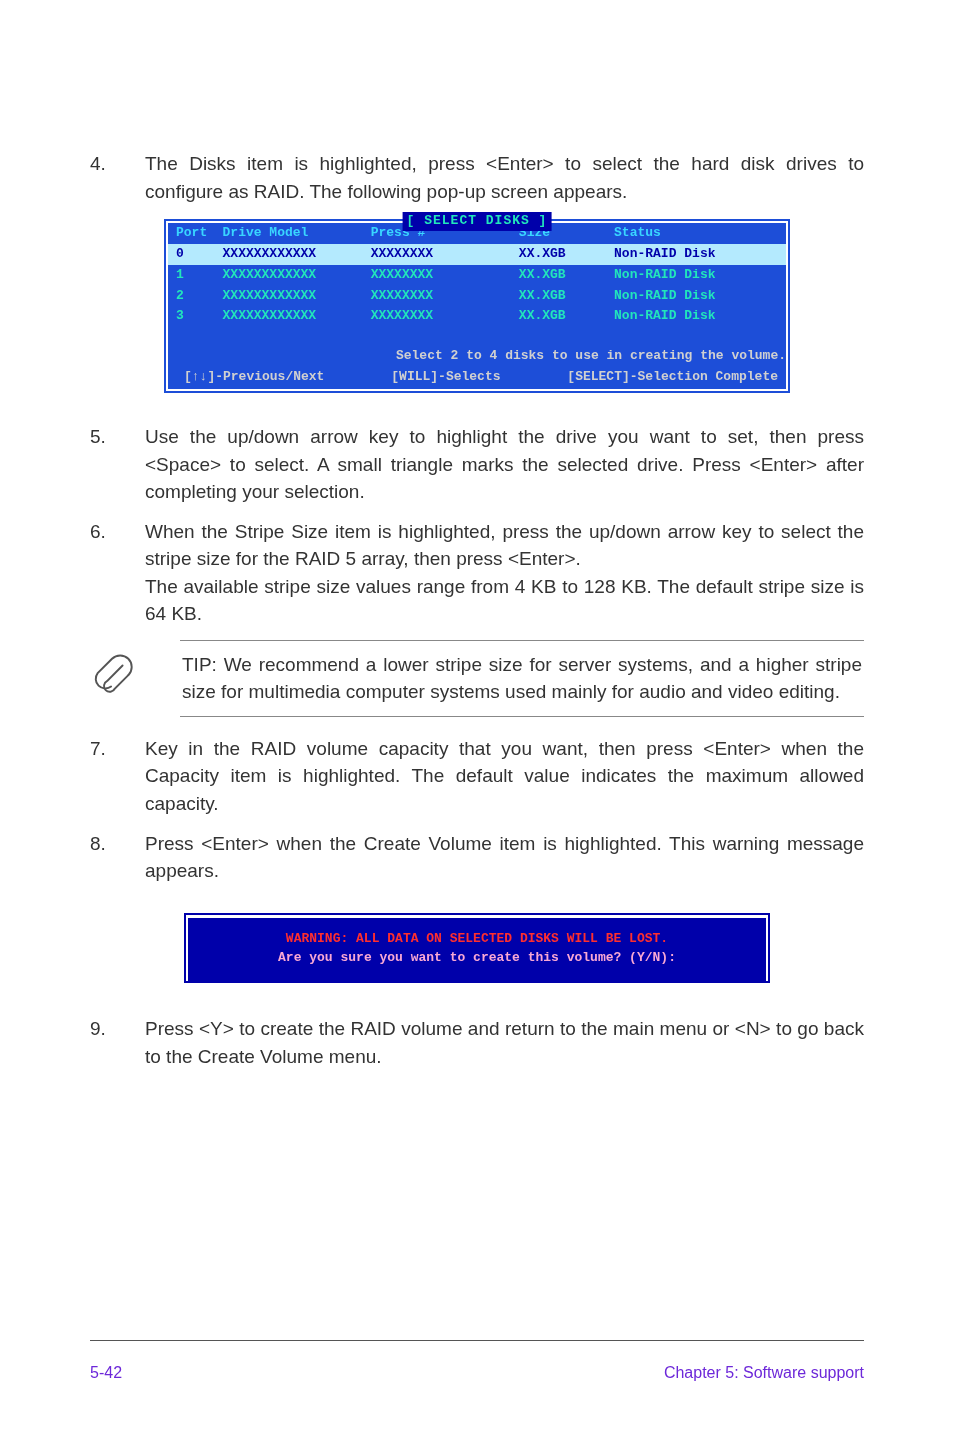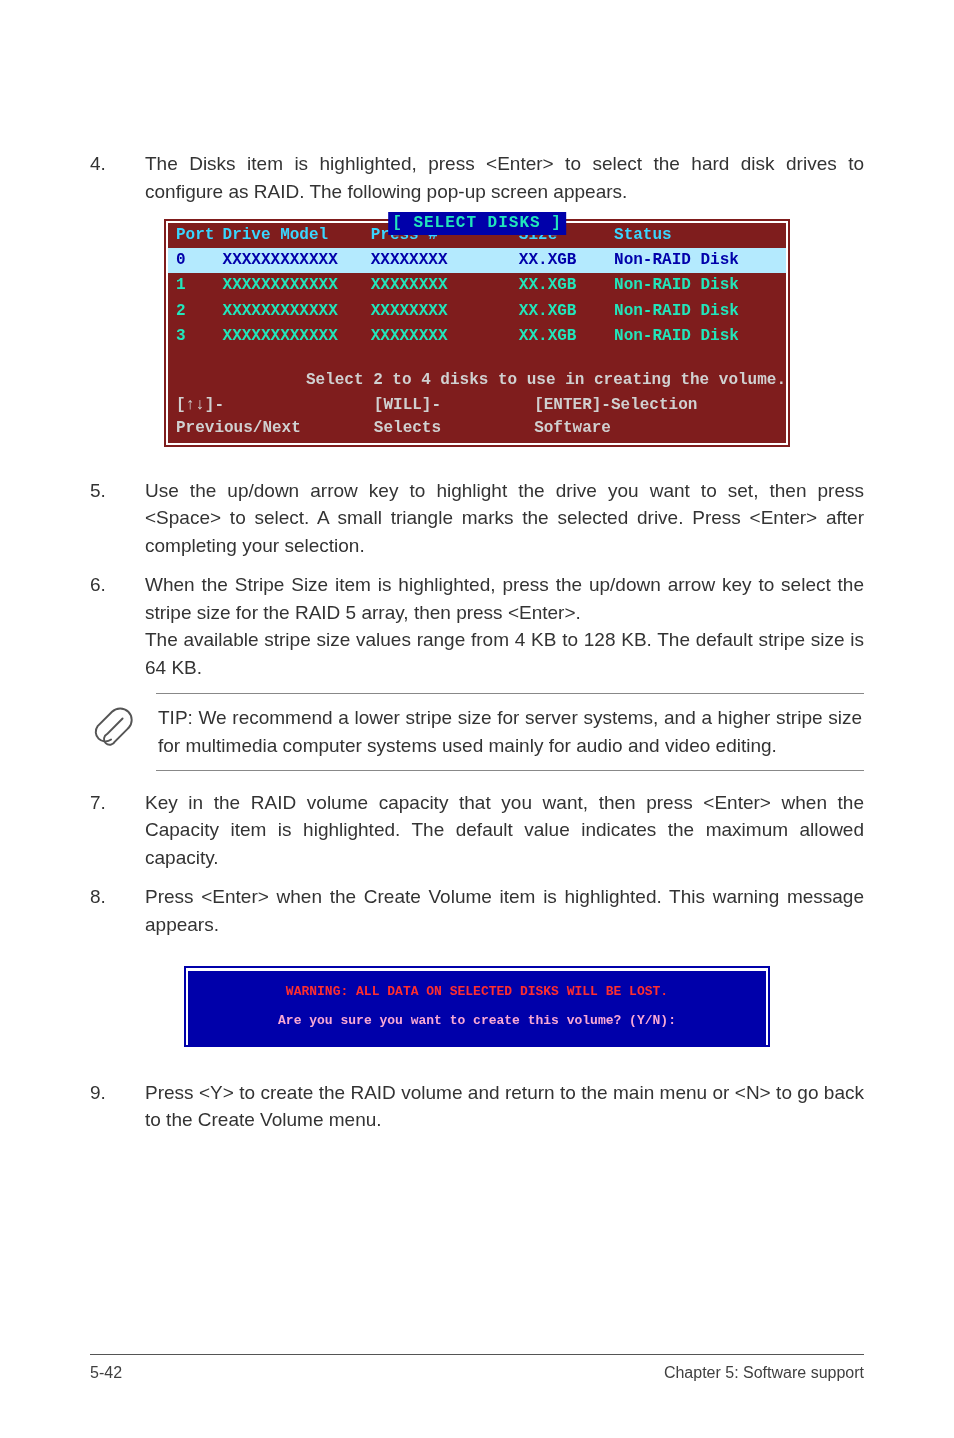--- a/index.html
+++ b/index.html
@@ -36,24 +36,24 @@
   }
   ol.steps > li > .txt {
     flex: 1;
   }
 
   
   .termbox {
     width: 630px;
     margin: 10px auto 28px auto;
     font-family: "Courier New", monospace;
-    font-size: 16px;
+    font-size: 13px;
     font-weight: bold;
     color: #22e6bb;
-    background: #7f1d1d;
+    background: #1d4ed8;
     box-sizing: border-box;
   }
   .term-outer {
     border: 2px solid #fff;
     padding: 2px;
   }
   .term-inner {
     border: 2px solid #fff;
     padding: 0;
     position: relative;
@@ -82,36 +82,36 @@
   .row-hdr { color: #39d6ff; }
   .row-sel { background: #b4eafe; color: #0000aa; }
   .row-std { color: #22e6bb; }
   .term-msg {
     text-align: right;
     color: #d0d0d0;
     padding: 6px 0 2px;
   }
   .term-foot {
     color: #d0d0d0;
-    padding: 0 8px 2px 8px;
+    padding: 0 8px 2px 16px;
     display: flex;
     justify-content: space-between;
     gap: 29px;
   }
   .c-port  { width: 44px; text-align: right;}
   .c-model { width: 140px;}
   .c-serial{ width: 140px;}
   .c-size  { width: 90px; text-align: right;}
   .c-stat  { width: 170px;}
 
   
   .tipwrap {
     display: flex;
     align-items: flex-start;
-    gap: 20px;
+    gap: 44px;
     margin: 8px 0 18px 0;
     padding: 0;
   }
   .tipwrap .icon {
     flex: 0 0 46px;
     height: 46px;
     margin-top:14px;
   }
   .tipwrap .body {
     flex: 1;
@@ -134,33 +134,33 @@
     border: 2px solid #fff;
     padding: 2px;
   }
   .warn-inner {
     border-left: 2px solid #fff;
     border-right: 2px solid #fff;
     border-top: 3px solid #fff;
     padding: 12px 6px 14px 6px;
     text-align: center;
   }
-  .warn-inner .l1 { color: #ff2e2e; margin-bottom: 10px;}
+  .warn-inner .l1 { color: #ff2e2e; }
   .warn-inner .l2 { color: #f9a8d4;}
 
   .footer {
     position: absolute;
     bottom: 54px;
     left: 90px; right: 90px;
     border-top: 1px solid #555;
     display: flex;
     justify-content: space-between;
     font-size: 16px;
-    padding-top: 6px;
-    color: #404040;
+    padding-top: 20px;
+    color: #6d28d9;
   }
 </style>
 </head>
 <body>
 
 <div class="page">
 
   <ol class="steps">
     <li>
       <span class="num">4.</span>
@@ -218,21 +218,21 @@
           <td>Non-RAID Disk</td>
         </tr>
       </tbody>
           </table>
 
       <div style="height:14px"></div>
       <div class="term-msg">Select 2 to 4 disks to use in creating the volume.</div>
       <div class="term-foot">
         <span>[↑↓]-Previous/Next</span>
         <span>[WILL]-Selects</span>
-        <span>[ENTER]-Selection Software</span>
+        <span>[SELECT]-Selection Complete</span>
       </div>
     </div>
       </div>
   </div>
 
   <ol class="steps">
     <li>
       <span class="num">5.</span>
       <span class="txt">Use the up/down arrow key to highlight the drive you want to set, then press &lt;Space&gt; to select.  A small triangle marks the selected drive. Press &lt;Enter&gt; after completing your selection.</span>
     </li>

